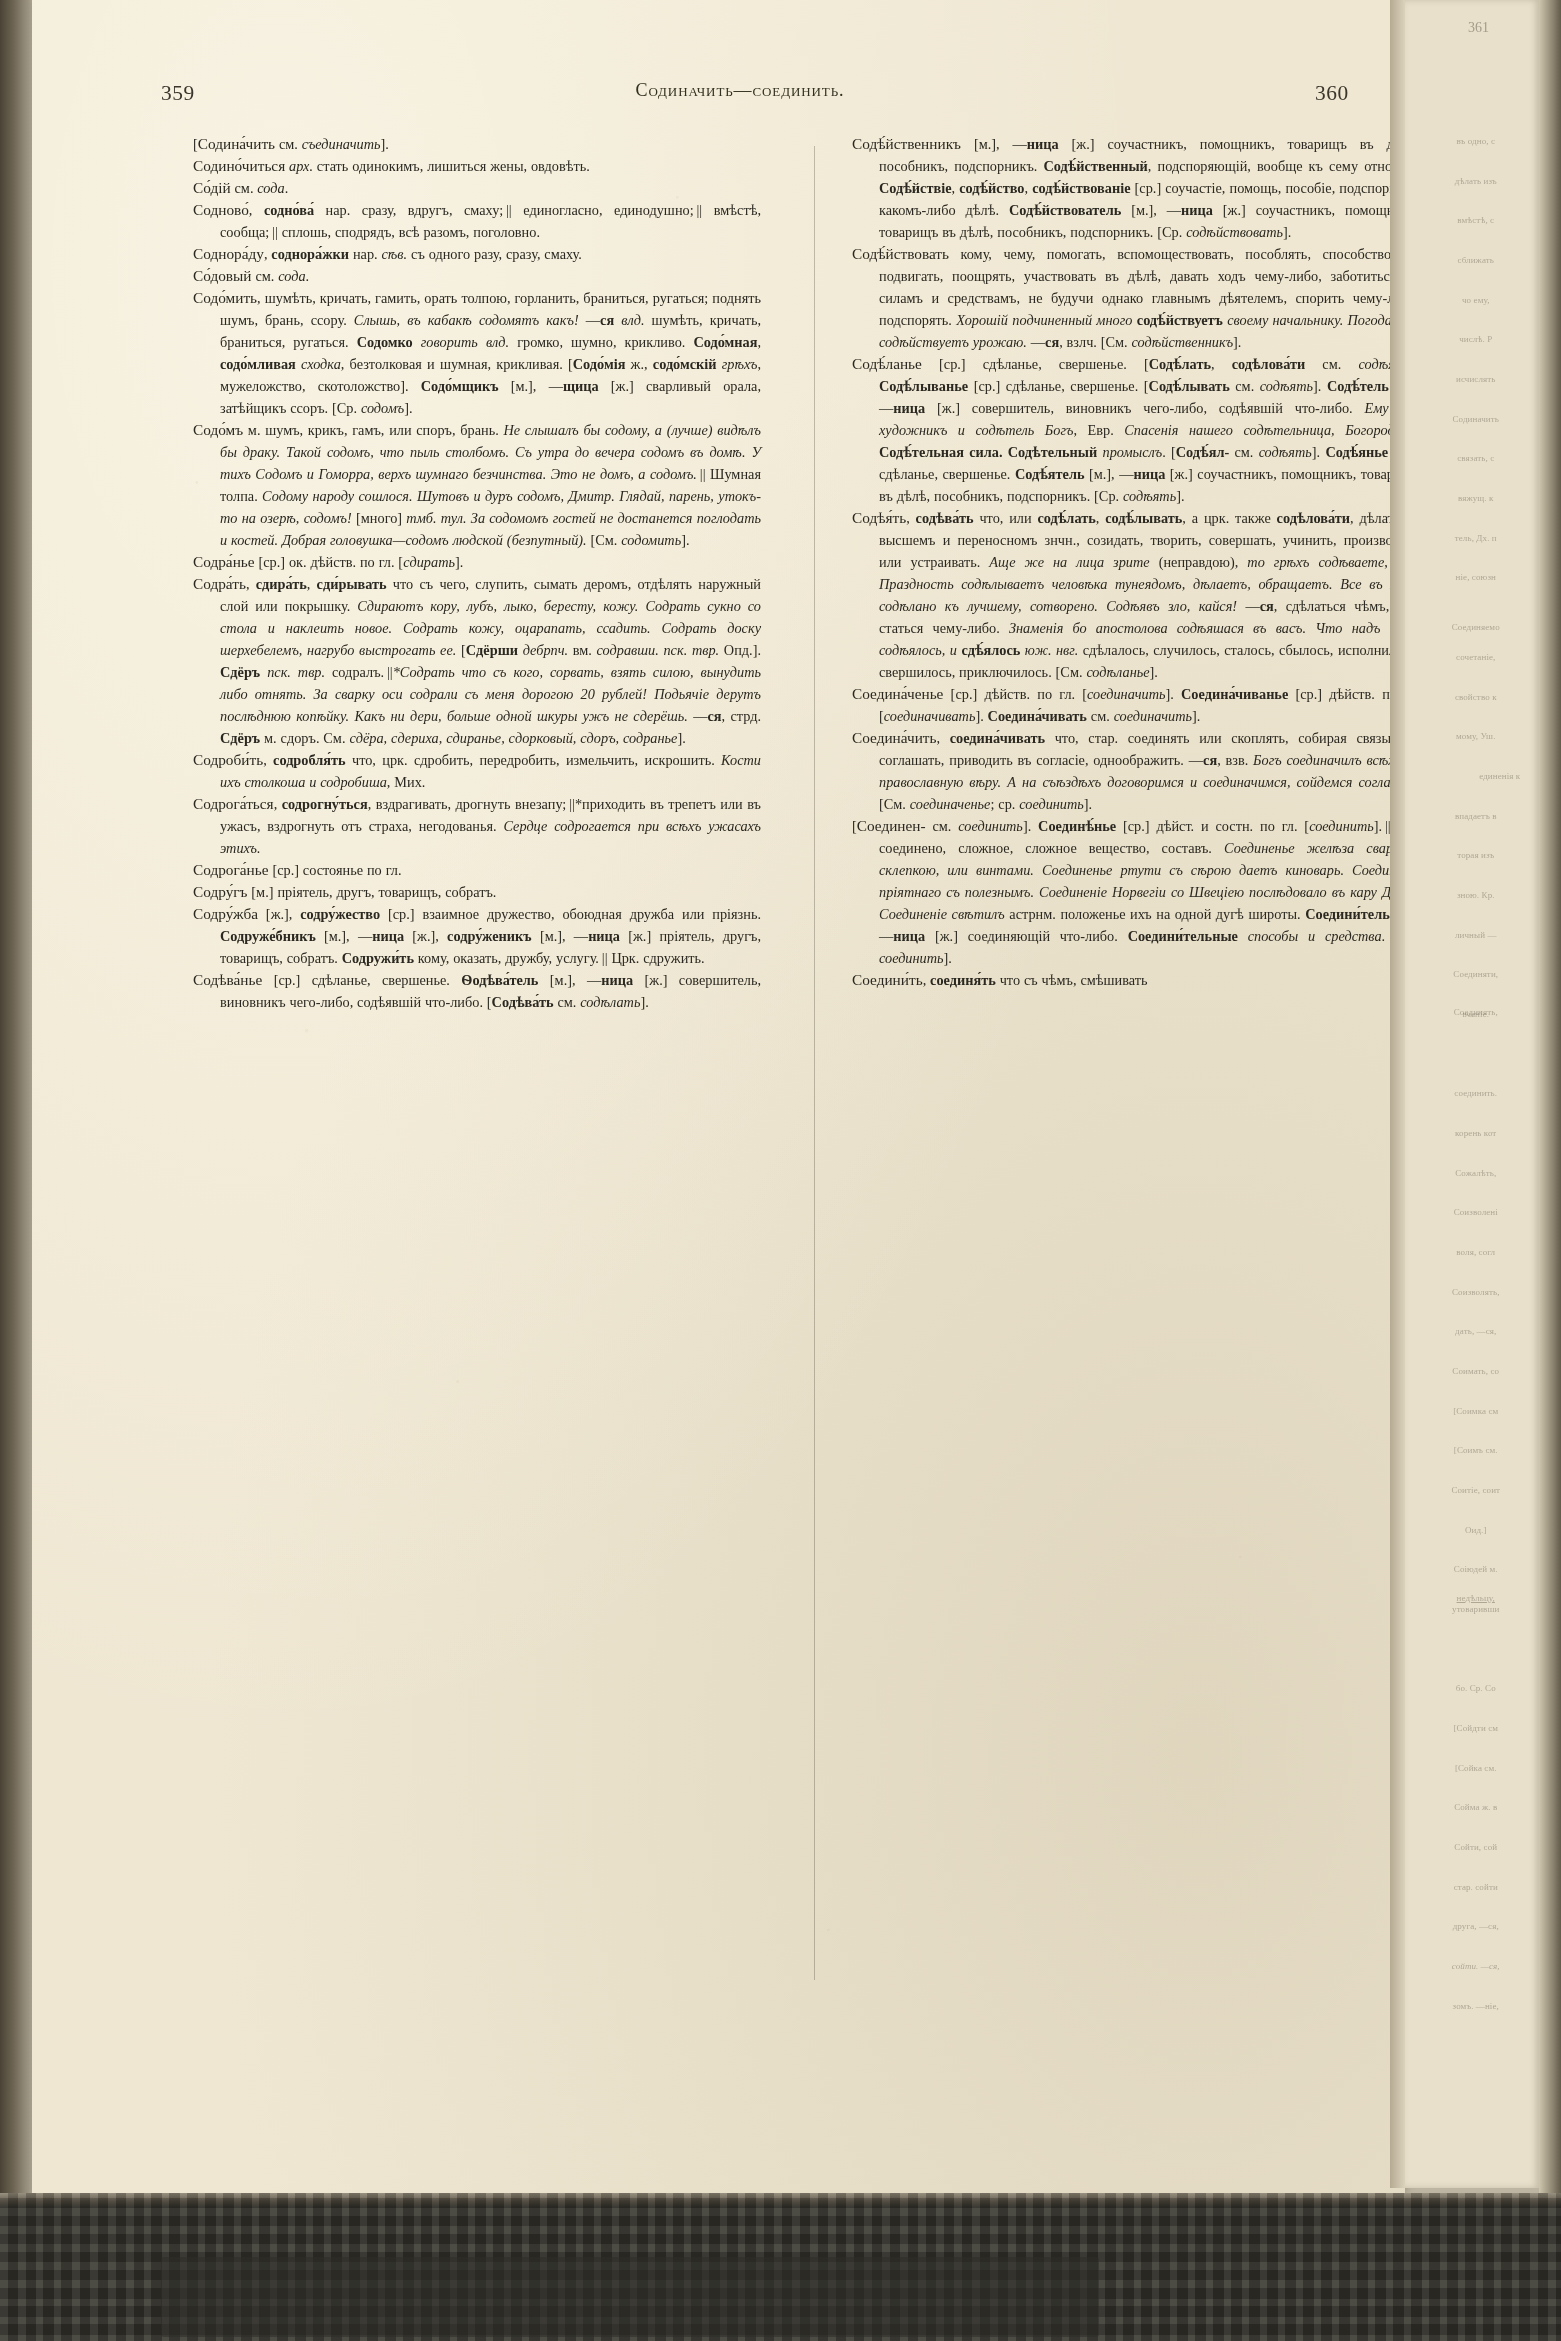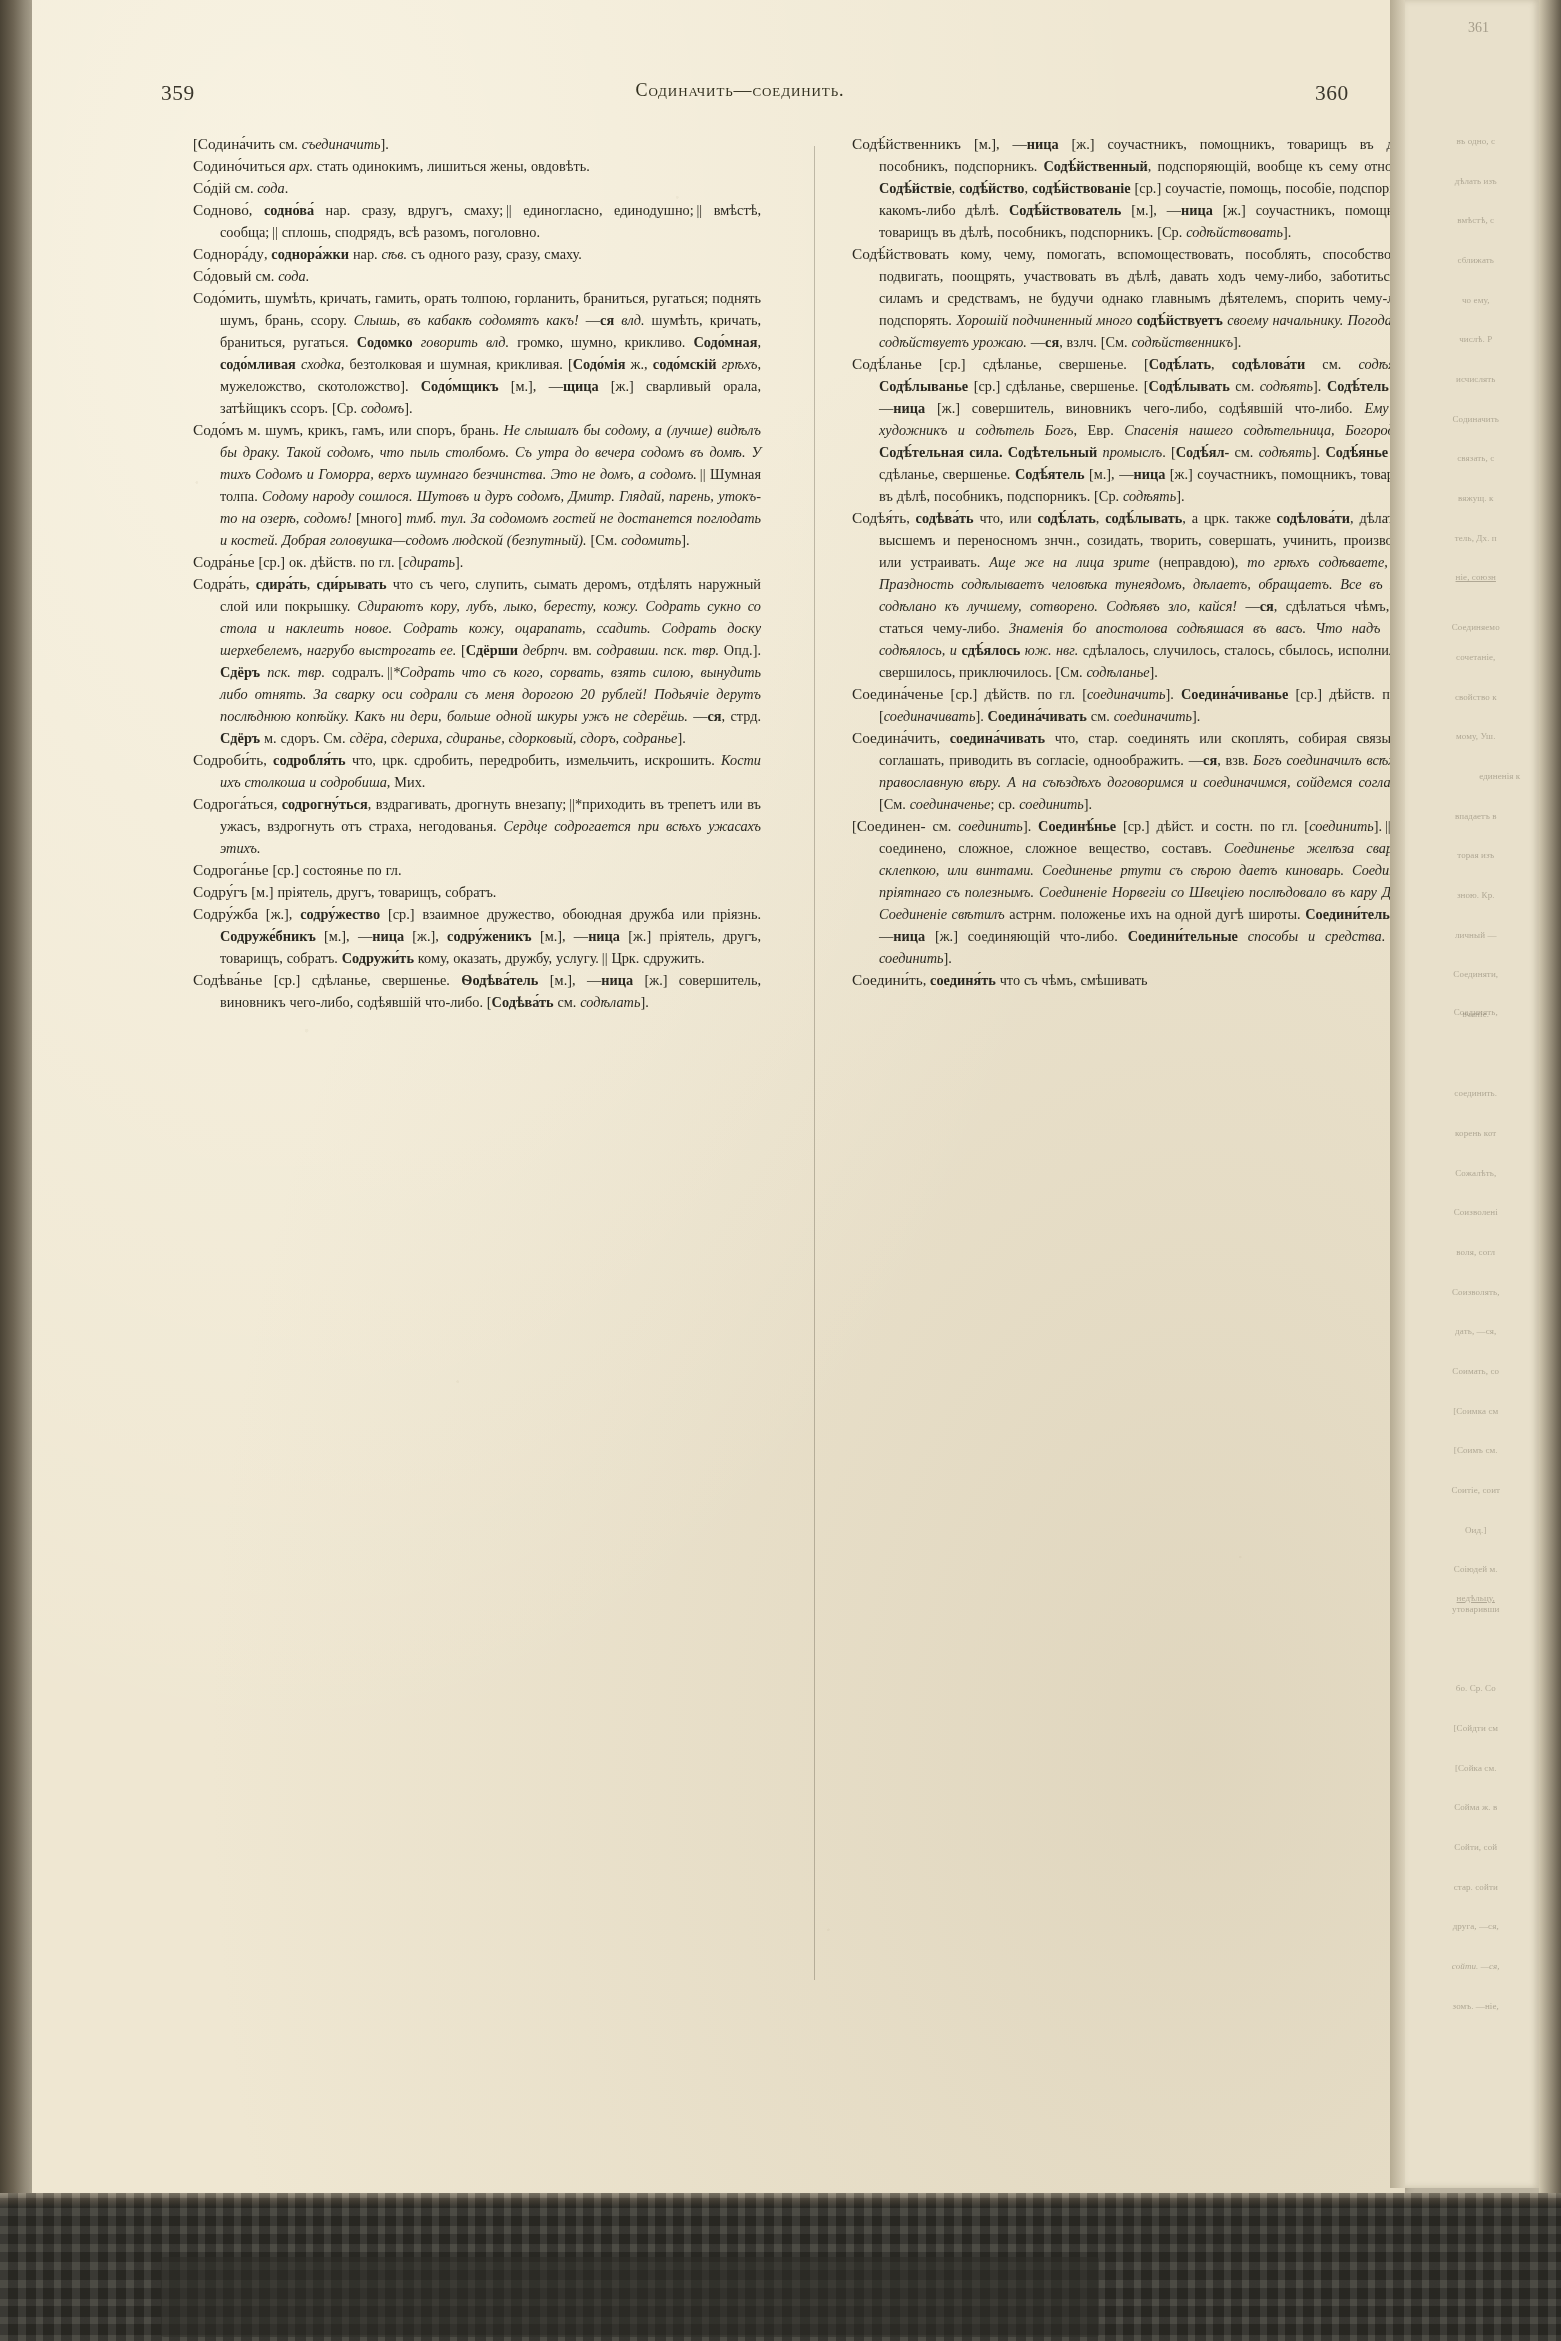--- a/index.html
+++ b/index.html
@@ -207,21 +207,21 @@
       <div class="ghost" style="top: 174px;">дѣлать изъ</div>
       <div class="ghost" style="top: 213px;">вмѣстѣ, с</div>
       <div class="ghost" style="top: 253px;">сближать</div>
       <div class="ghost" style="top: 293px;">чо ему,</div>
       <div class="ghost" style="top: 332px;">числѣ. Р</div>
       <div class="ghost" style="top: 372px;">исчислять</div>
       <div class="ghost" style="top: 412px;">Содиначить</div>
       <div class="ghost" style="top: 451px;">связать, с</div>
       <div class="ghost" style="top: 491px;">вяжущ. к</div>
       <div class="ghost" style="top: 531px;">тель, Дх. п</div>
-      <div class="ghost" style="top: 570px; text-decoration: underline;">нiе, союзн</div>
+      <div class="ghost" style="top: 570px;">нiе, союзн</div>
       <div class="ghost" style="top: 578px; margin-top: 42px;">Соединяемо</div>
       <div class="ghost" style="top: 650px;">сочетанiе,</div>
       <div class="ghost" style="top: 690px;">свойство к</div>
       <div class="ghost" style="top: 729px;">мому, Уш.</div>
       <div class="ghost" style="top: 769px; margin-left: 48px;">единенiя к</div>
       <div class="ghost" style="top: 809px;">впадаетъ в</div>
       <div class="ghost" style="top: 848px;">торая изъ</div>
       <div class="ghost" style="top: 888px;">зною. Кр.</div>
       <div class="ghost" style="top: 928px;">личный —</div>
       <div class="ghost" style="top: 967px;">Соединяти,</div>

